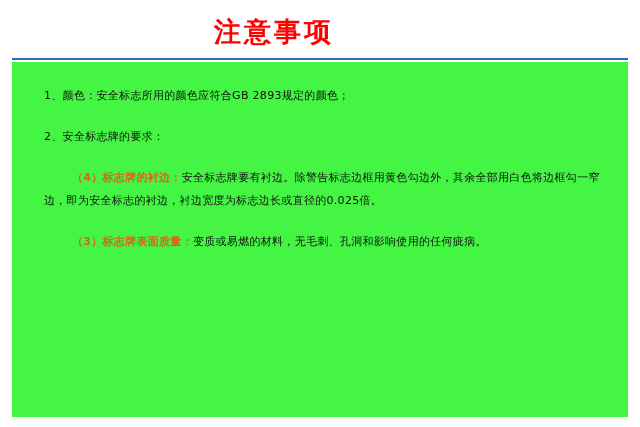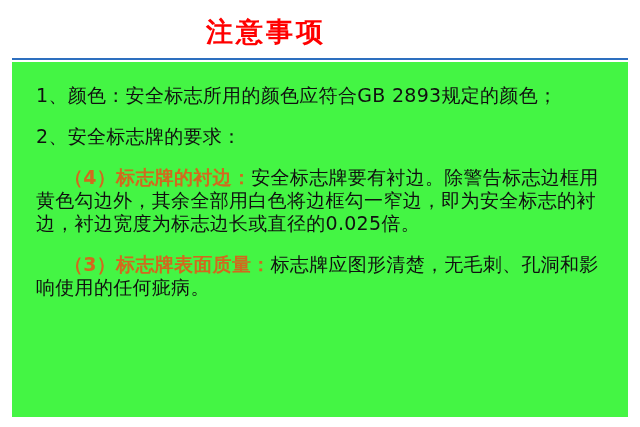--- a/index.html
+++ b/index.html
@@ -16,21 +16,21 @@
   .slide {
     position: relative;
     width: 640px;
     height: 427px;
     background: #ffffff;
     box-sizing: border-box;
   }
   .title {
     position: absolute;
     top: 14px;
-    left: 4px;
+    left: 12px;
     width: 524px;
     text-align: center;
     font-size: 27px;
     font-weight: bold;
     color: #ff0000;
     letter-spacing: 3px;
     font-family: "DejaVu Sans", "Liberation Sans", sans-serif;
   }
   .title-rule {
     position: absolute;
@@ -46,23 +46,23 @@
     left: 12px;
     width: 616px;
     height: 355px;
     background: #44f544;
     box-sizing: border-box;
     padding: 22px 20px 10px 20px;
     overflow: hidden;
   }
   .para {
     color: #101010;
-    font-size: 19px;
+    font-size: 11px;
     line-height: 23px;
-    margin: 0 0 18px 4px;
+    margin: 0 0 18px 12px;
     font-family: "DejaVu Sans", "Liberation Sans", sans-serif;
     letter-spacing: 0.3px;
   }
   .para.indent {
     text-indent: 28px;
   }
   .para.tight {
     margin-bottom: 16px;
   }
   .kw {
@@ -84,17 +84,17 @@
     <p class="para">1、颜色：安全标志所用的颜色应符合GB 2893规定的颜色；</p>
 
     <p class="para">2、安全标志牌的要求：</p>
 
     <p class="para indent">
       <span class="kw">（4）标志牌的衬边：</span><span>安全标志牌要有衬边。除警告标志边框用黄色勾边外，其余全部用白色将边框勾一窄边，即为安全标志的衬边，衬边宽度为标志边长或直径的0.025倍。</span>
     </p>
 
 
     <p class="para indent tight">
-      <span class="kw">（3）标志牌表面质量：</span><span>标志牌应图形清楚，无毛刺、孔洞和影响使用的任何疵病。</span>
+      <span class="kw">（3）标志牌表面质量：</span><span>变质或易燃的材料，无毛刺、孔洞和影响使用的任何疵病。</span>
     </p>
 
   </div>
 </div>
 
 </body></html>

